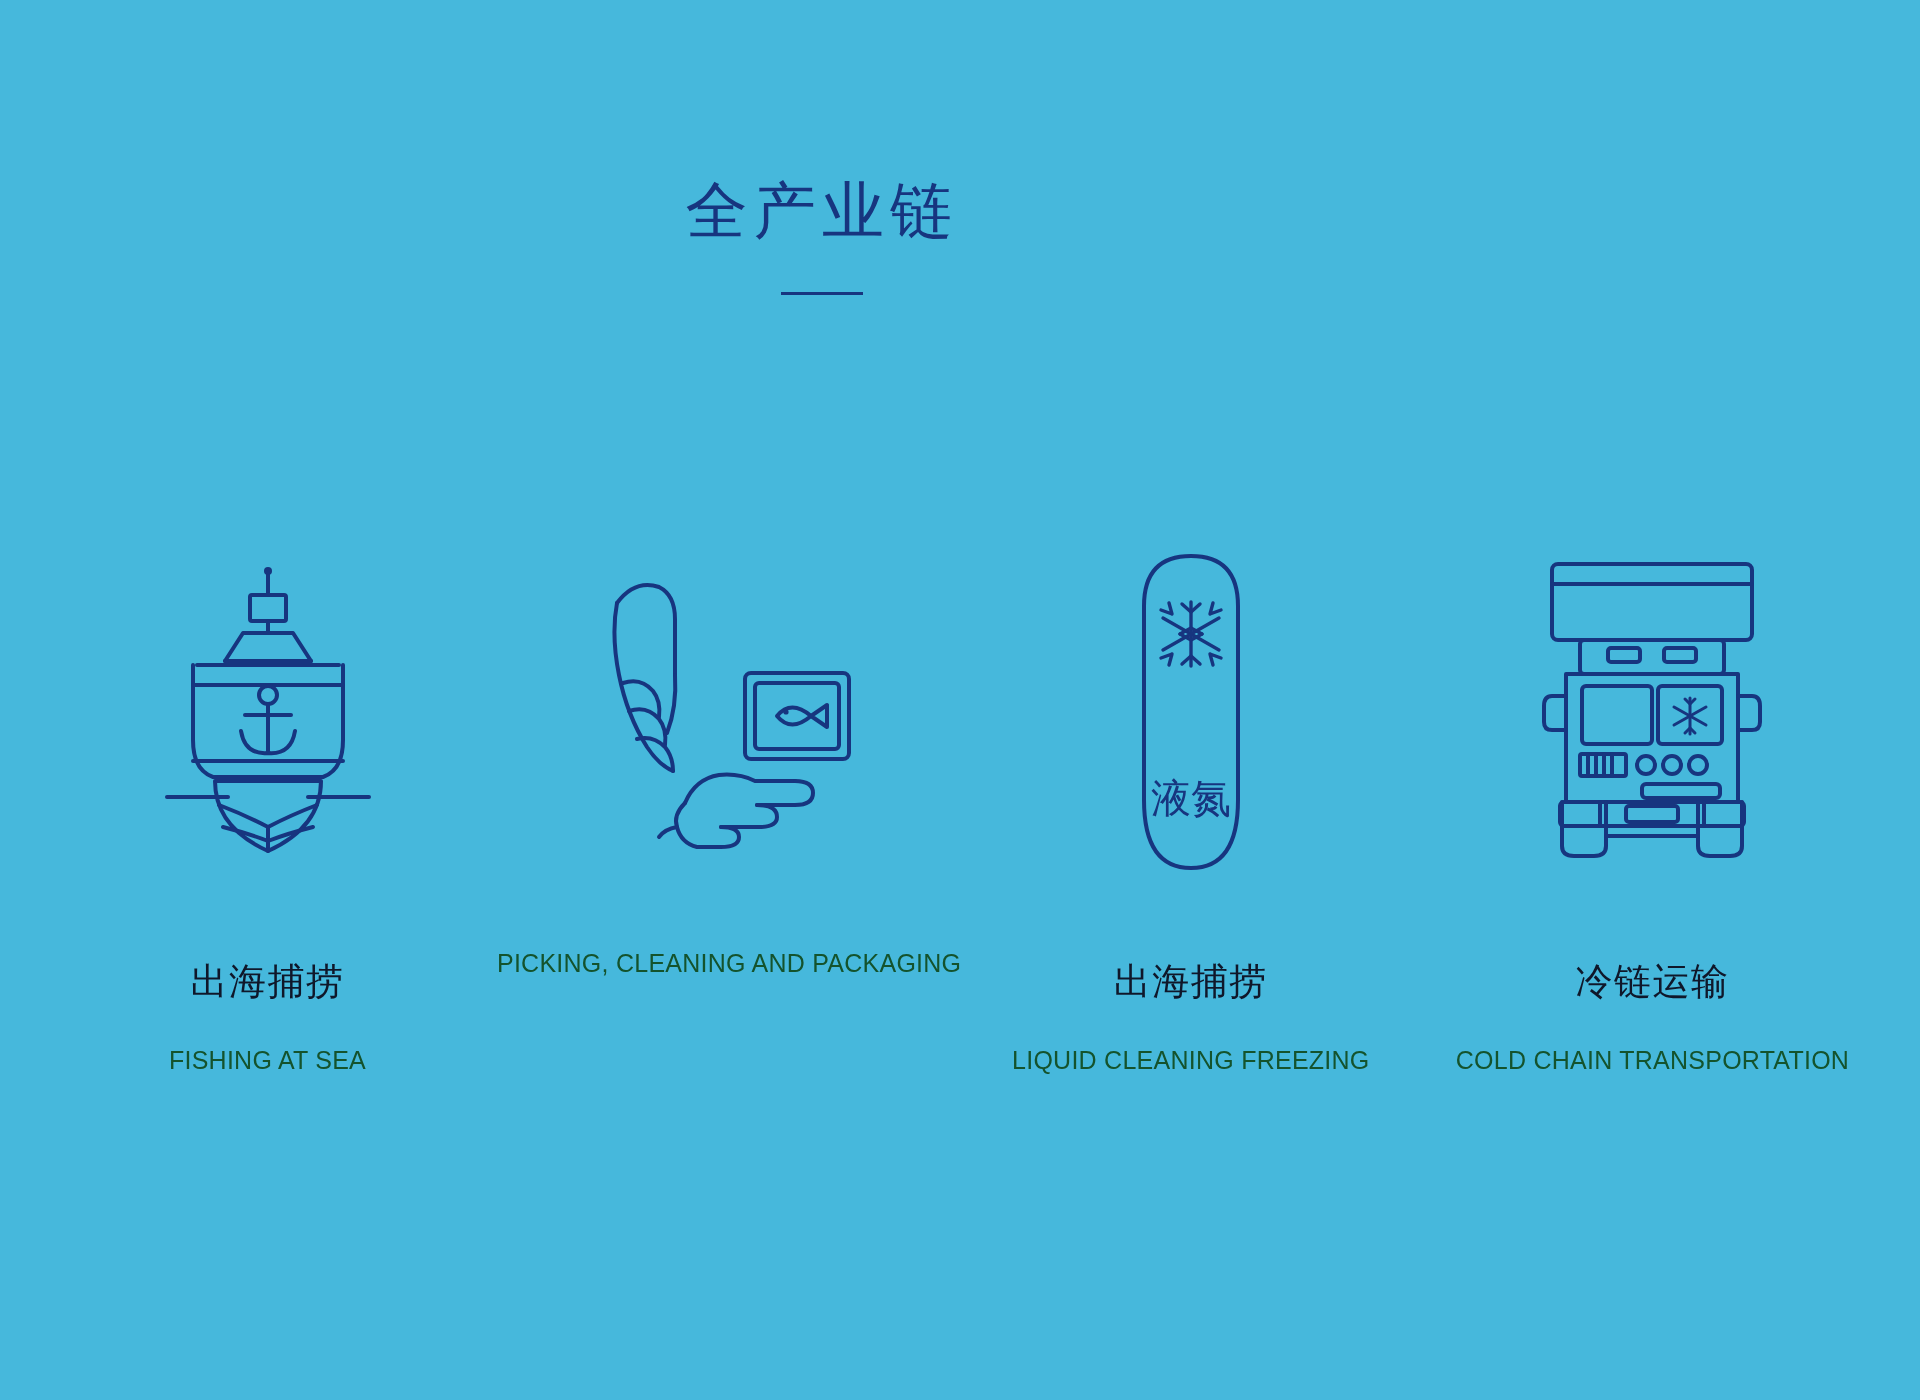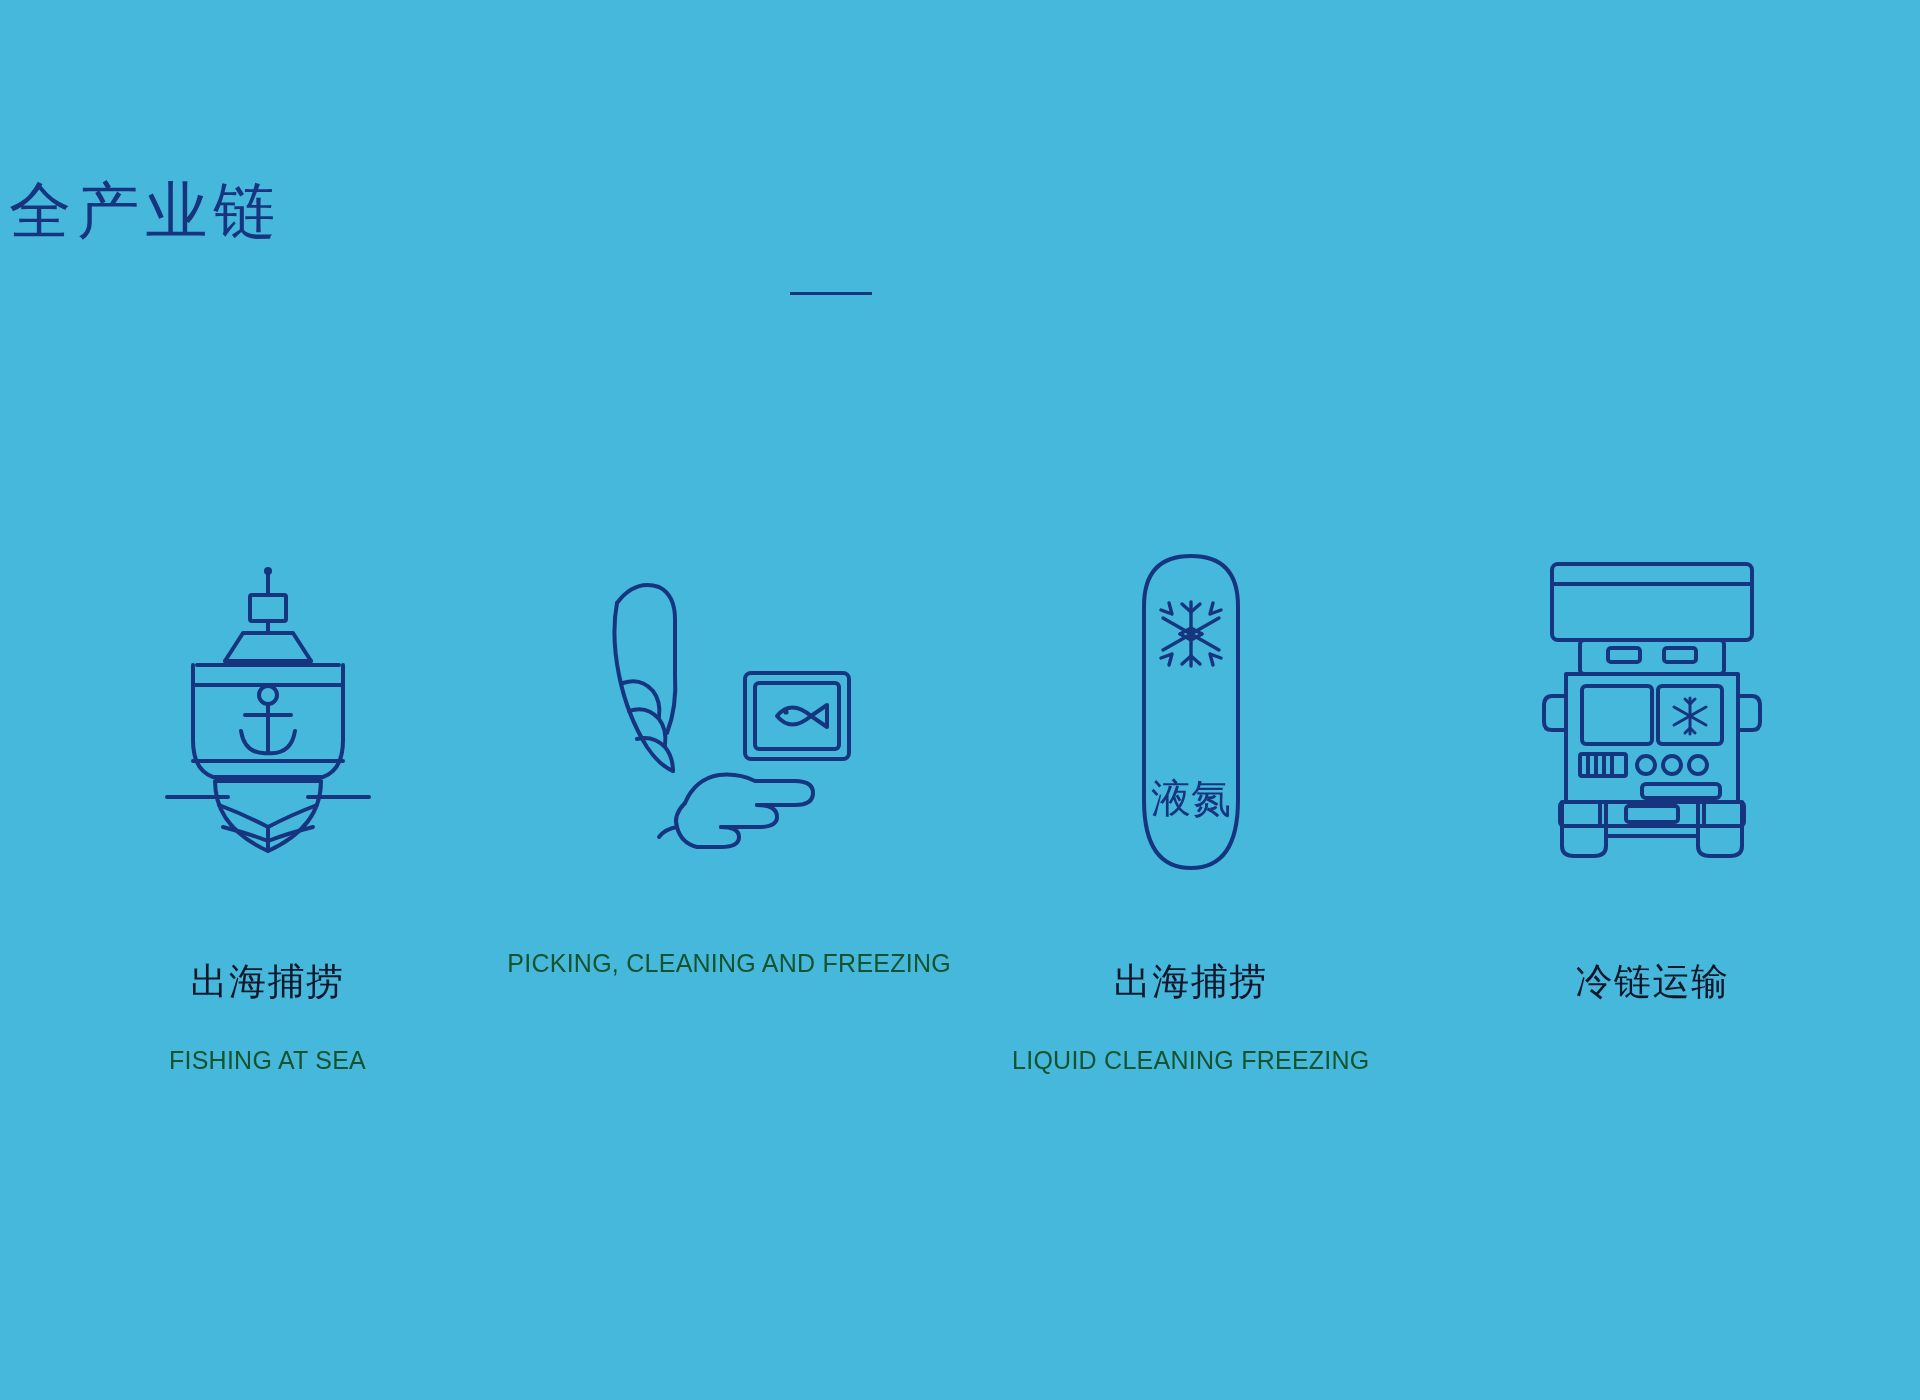--- a/index.html
+++ b/index.html
@@ -19,23 +19,23 @@
     position: relative;
     width: 1920px;
     height: 1400px;
     background: #46b8dc;
   }
 
   
   .header {
     position: absolute;
     top: 180px;
-    left: 9px;
+    left: 0;
     width: 1644px;
-    text-align: left;
+    text-align: center;
   }
   .title-line {
     font-family: "Liberation Serif", "DejaVu Serif", serif;
     color: #17357f;
     letter-spacing: 0.10em;
     line-height: 1.0;
   }
   .title-line-1 {
     font-size: 62px;
     margin-bottom: 42px;
@@ -177,21 +177,21 @@
           <path d="M88 262 Q76 264 70 272"></path>
 
           <rect x="156" y="108" width="104" height="86" rx="6"></rect>
           <rect x="166" y="118" width="84" height="66" rx="4"></rect>
 
           <path d="M188 151 Q202 134 222 151 Q202 168 188 151 Z"></path>
           <path d="M222 151 L238 140 L238 162 Z"></path>
           <circle cx="197" cy="147" r="2.6" fill="#17357f" stroke="none"></circle>
         </svg>
       </div>
-      <div class="label-en">PICKING, CLEANING AND FREEZING</div>
+      <div class="label-en">PICKING, CLEANING AND PACKAGING</div>
     </div>
 
     <div class="col col-3">
       <div class="icon-box">
         <svg width="150" height="330" viewBox="0 0 150 330" fill="none" stroke="#17357f" stroke-width="4" stroke-linecap="round" stroke-linejoin="round">
 
           <path d="M75 6 Q122 6 122 56 L122 250 Q122 318 75 318 Q28 318 28 250 L28 56 Q28 6 75 6 Z"></path>
 
           <g stroke-width="3.4">
             <line x1="75" y1="52" x2="75" y2="116"></line>
@@ -260,16 +260,17 @@
           <line x1="182" y1="252" x2="182" y2="276"></line>
           <rect x="104" y="256" width="52" height="16" rx="3"></rect>
 
           <path d="M40 252 L40 296 Q40 306 52 306 L72 306 Q84 306 84 296 L84 252"></path>
           <path d="M176 252 L176 296 Q176 306 188 306 L208 306 Q220 306 220 296 L220 252"></path>
 
           <line x1="84" y1="286" x2="176" y2="286"></line>
         </svg>
       </div>
       <div class="label-cn">冷链运输</div>
+      <div class="label-en">COLD CHAIN TRANSPORTATION</div>
     </div>
 
   </div>
 </div>
 
 </body></html>

